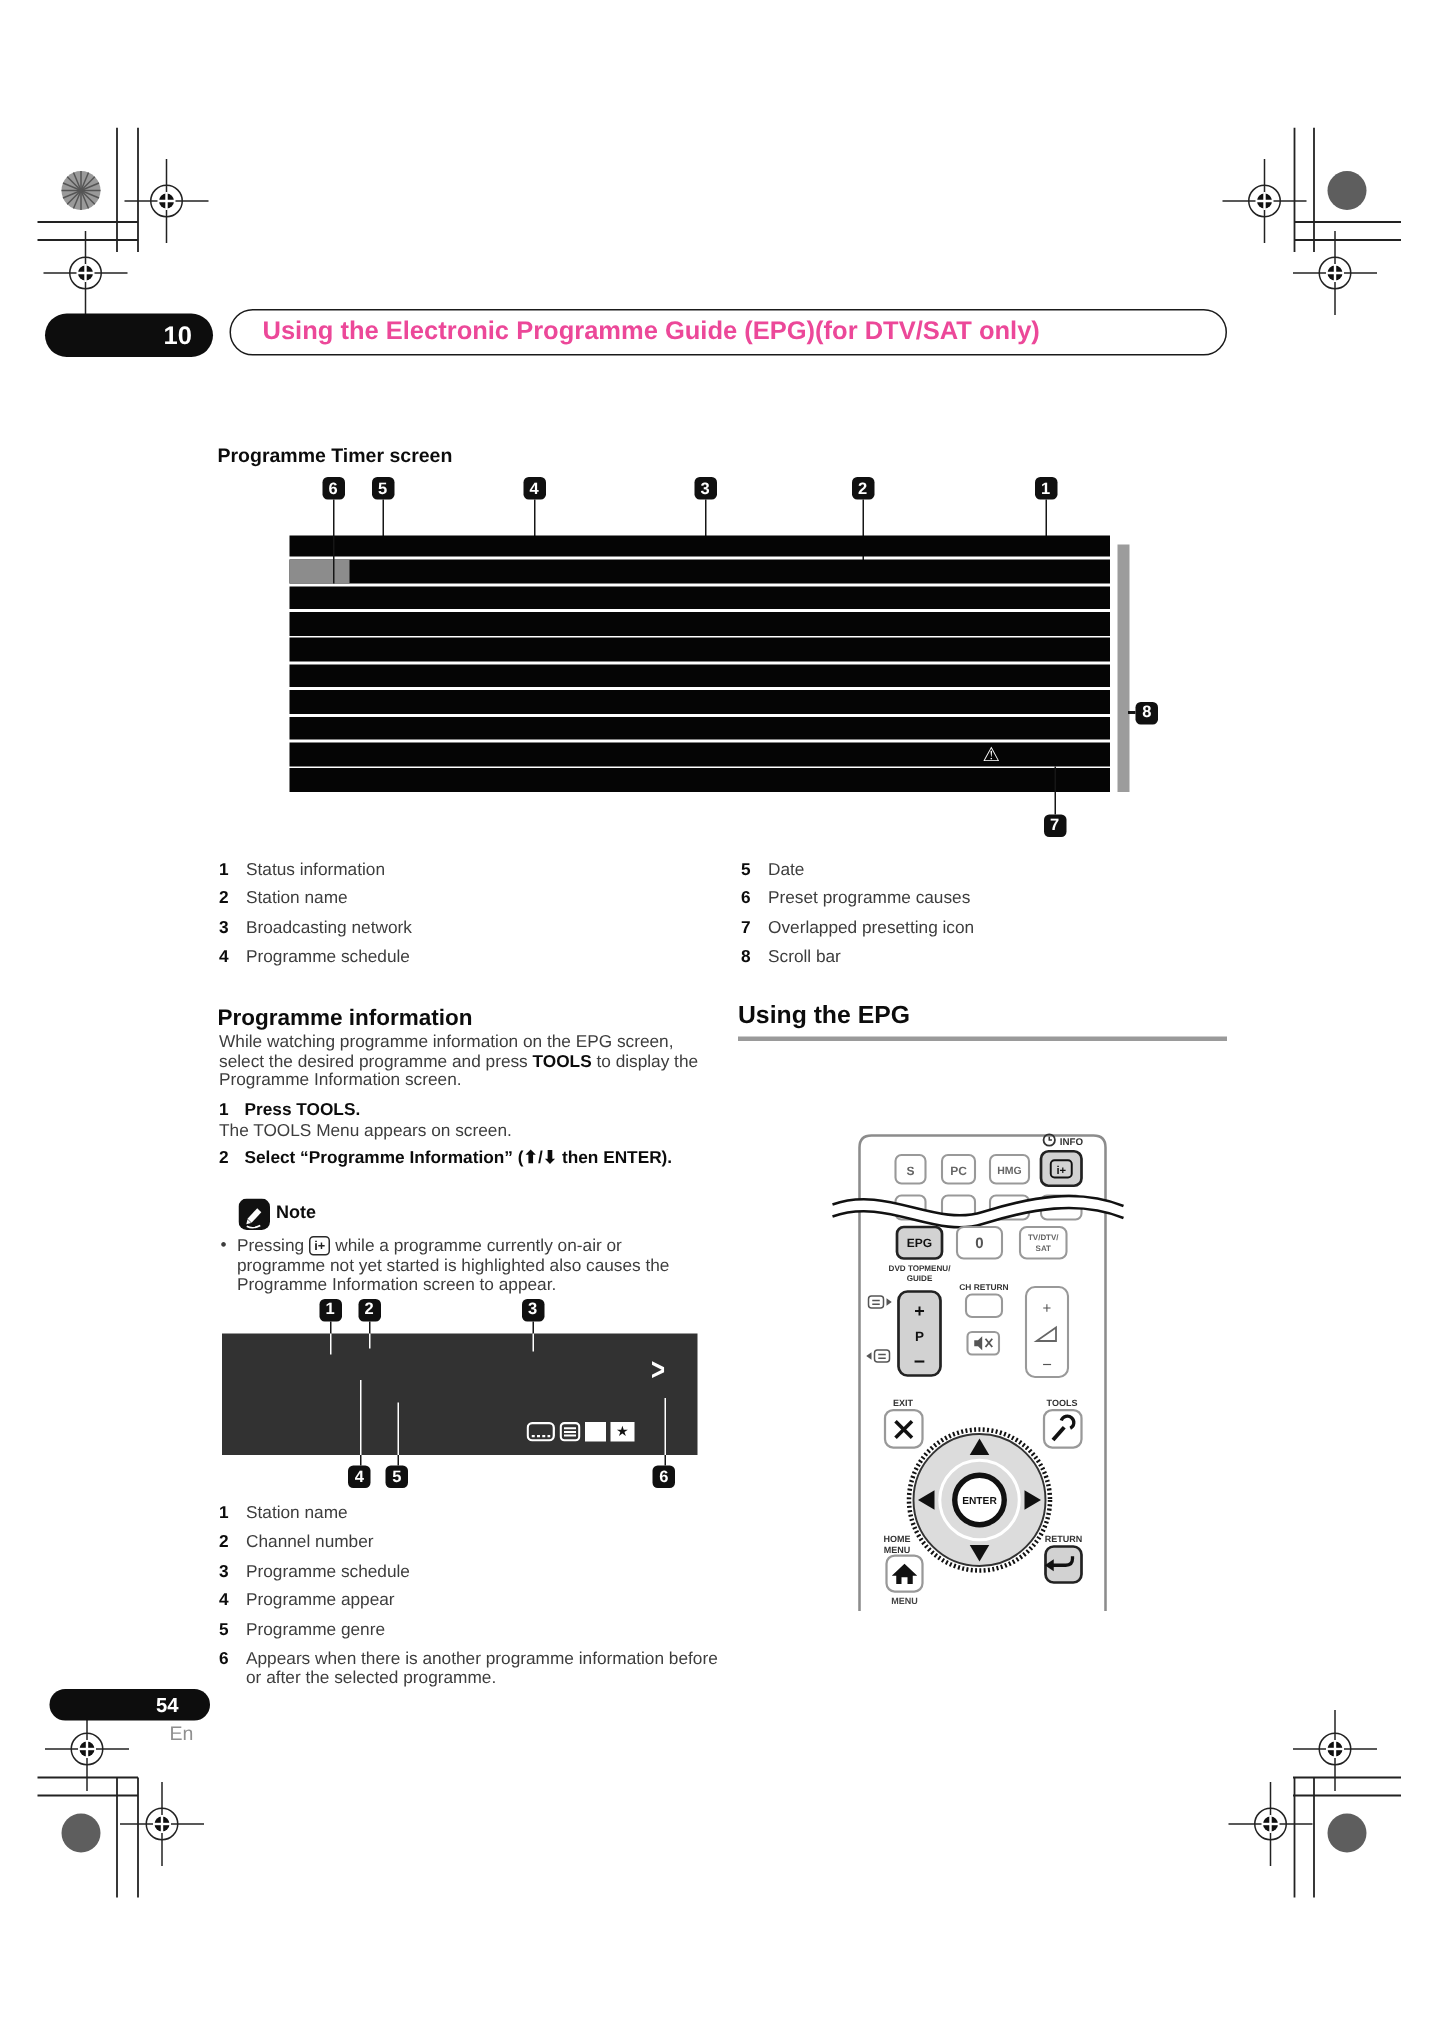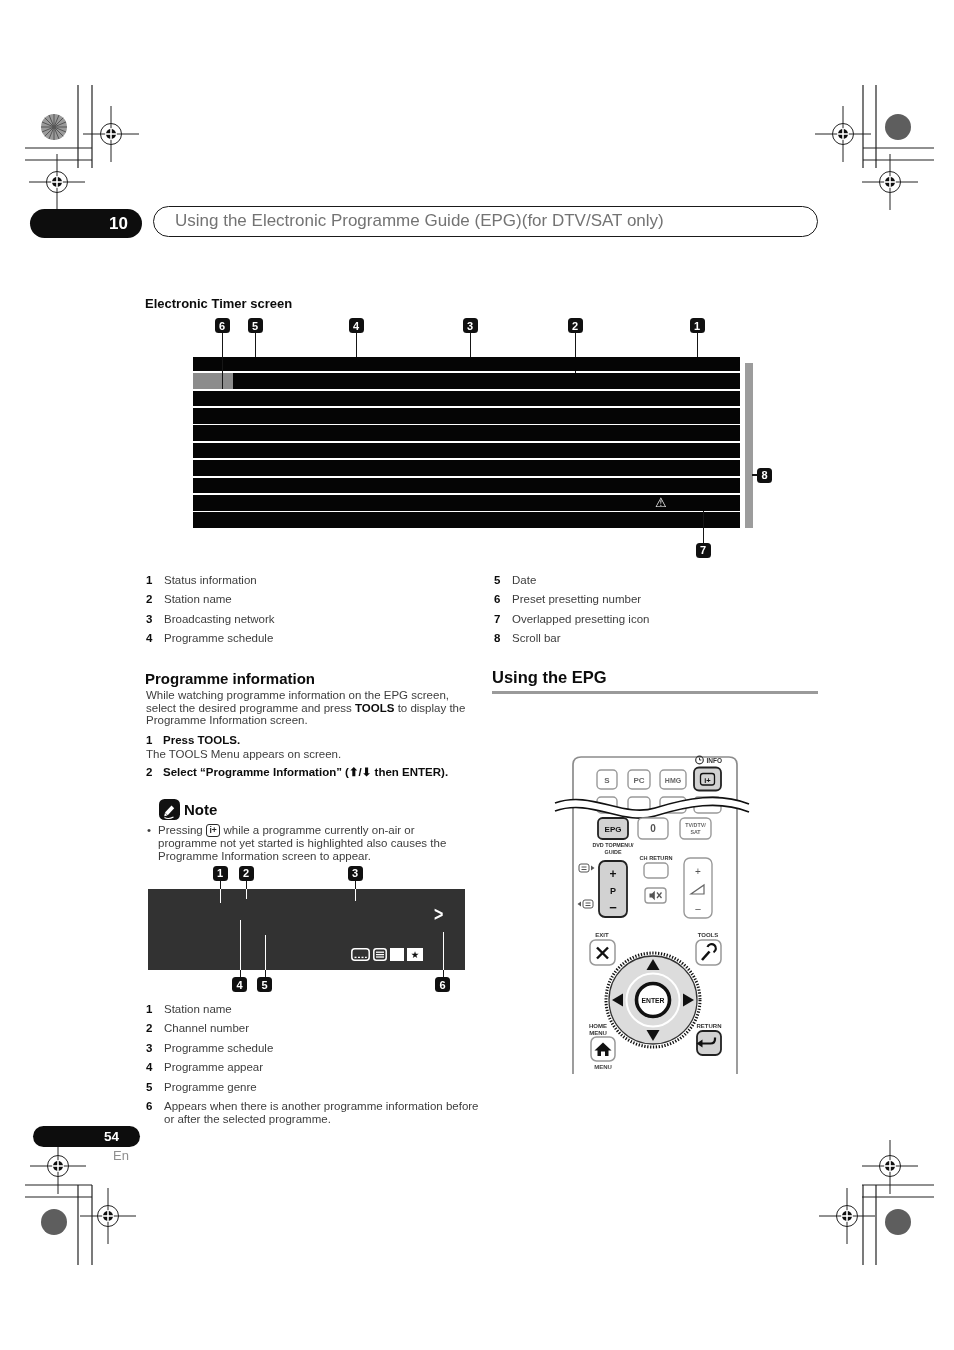--- a/index.html
+++ b/index.html
@@ -4,22 +4,22 @@
 <style>
   html,body{margin:0;padding:0;background:#fff;}
   .page{position:relative;width:954px;height:1288px;background:#fff;overflow:hidden;
         font-family:"Liberation Sans",sans-serif;color:#111;}
   .abs{position:absolute;}
   
   .chapter-pill{position:absolute;left:30px;top:209px;width:112px;height:29px;background:#0d0d0d;
     border-radius:14.5px;color:#fff;font-weight:bold;font-size:17px;line-height:29px;
     text-align:right;padding-right:14px;box-sizing:border-box;}
   .title-box{position:absolute;left:153px;top:206px;width:665px;height:31px;border:1.7px solid #1a1a1a;
-    border-radius:16px;box-sizing:border-box;font-weight:normal;font-size:17px;line-height:28px;
-    padding-left:21px;color:#737373;white-space:nowrap;}
+    border-radius:16px;box-sizing:border-box;font-weight:bold;font-size:17px;line-height:28px;
+    padding-left:21px;color:#ec4899;white-space:nowrap;}
   .sub-heading{position:absolute;font-weight:bold;font-size:13px;color:#0c0c0c;}
   
   .co{position:absolute;width:15px;height:15px;background:#101010;border-radius:3.5px;color:#fff;
       font-weight:bold;font-size:11px;display:flex;align-items:center;justify-content:center;}
   .lead{position:absolute;width:1.4px;background:#161616;}
   .leadw{position:absolute;width:1.4px;background:#fff;}
   .hlead{position:absolute;height:1.4px;background:#161616;}
   
   .screen1{position:absolute;left:193px;top:357px;width:547px;height:173px;}
   .s1h{height:14px;background:#050505;margin-bottom:2.2px;}
@@ -33,21 +33,21 @@
   .li b{width:18px;flex:0 0 18px;color:#0c0c0c;font-size:11.5px;}
   
   .h2{position:absolute;font-weight:bold;font-size:15px;color:#0c0c0c;}
   .h1b{position:absolute;font-weight:bold;font-size:16.5px;color:#0c0c0c;}
   .rule{position:absolute;height:2.6px;background:#9a9a9a;}
   .para{position:absolute;font-size:11.5px;line-height:12.6px;color:#3d3d3d;}
   .para b{color:#0c0c0c;}
   .step{position:absolute;font-size:11.5px;line-height:13px;font-weight:bold;color:#0c0c0c;display:flex;}
   .step b{width:17px;flex:0 0 17px;}
   .noteicon{position:absolute;left:159px;top:799px;}
-  .notehead{position:absolute;left:184px;top:801px;font-weight:bold;font-size:15px;color:#0c0c0c;}
+  .notehead{position:absolute;left:184px;top:801px;font-weight:bold;font-size:12px;color:#0c0c0c;}
   .bullet{position:absolute;font-size:11.5px;line-height:13px;color:#3d3d3d;}
   .ichip{display:inline-block;border:1.2px solid #2a2a2a;border-radius:3px;font-size:8.5px;
          font-weight:bold;color:#222;padding:0 2.5px;line-height:10.5px;vertical-align:1px;}
   
   .screen2{position:absolute;left:148px;top:889px;width:317px;height:81px;background:#323232;}
   .chev{position:absolute;left:434px;top:906px;color:#fff;font-size:16px;font-weight:bold;
         transform:scaleY(1.3);}
   .icons2{position:absolute;left:351px;top:948px;display:flex;gap:3px;align-items:center;}
   .icbox{width:14px;height:13px;background:#fff;}
   .icstar{width:16px;height:13px;background:#fff;color:#111;font-size:9.5px;line-height:13px;text-align:center;}
@@ -173,21 +173,21 @@
       <circle r="10.5" fill="none" stroke="#222" stroke-width="1"></circle>
         <circle r="5" fill="#111"></circle>
       <line x1="-6" y1="0" x2="6" y2="0" stroke="#fff" stroke-width="1.6"></line>
         <line x1="0" y1="-6" x2="0" y2="6" stroke="#fff" stroke-width="1.6"></line>
     </g>
   </svg>
 
   <div class="chapter-pill">10</div>
   <div class="title-box">Using the Electronic Programme Guide (EPG)(for DTV/SAT only)</div>
 
-  <div class="sub-heading" style="left:145px;top:296px">Electronic Timer screen</div>
+  <div class="sub-heading" style="left:145px;top:296px">Programme Timer screen</div>
 
   <div class="co" style="left:214.5px;top:318px">6</div>
   <div class="co" style="left:247.5px;top:318px">5</div>
   <div class="co" style="left:348.5px;top:318px">4</div>
   <div class="co" style="left:462.5px;top:318px">3</div>
   <div class="co" style="left:567.5px;top:318px">2</div>
   <div class="co" style="left:689.5px;top:318px">1</div>
   <div class="lead" style="left:221.5px;top:333px;height:56px;z-index:4"></div>
   <div class="lead" style="left:254.5px;top:333px;height:35px"></div>
   <div class="lead" style="left:355.5px;top:333px;height:35px"></div>
@@ -236,21 +236,21 @@
         <span>Programme schedule</span>
       </div>
   </div>
   <div class="legend" style="left:494px;top:574px">
     <div class="li">
         <b>5</b>
         <span>Date</span>
       </div>
     <div class="li">
         <b>6</b>
-        <span>Preset presetting number</span>
+        <span>Preset programme causes</span>
       </div>
     <div class="li">
         <b>7</b>
         <span>Overlapped presetting icon</span>
       </div>
     <div class="li">
         <b>8</b>
         <span>Scroll bar</span>
       </div>
   </div>

